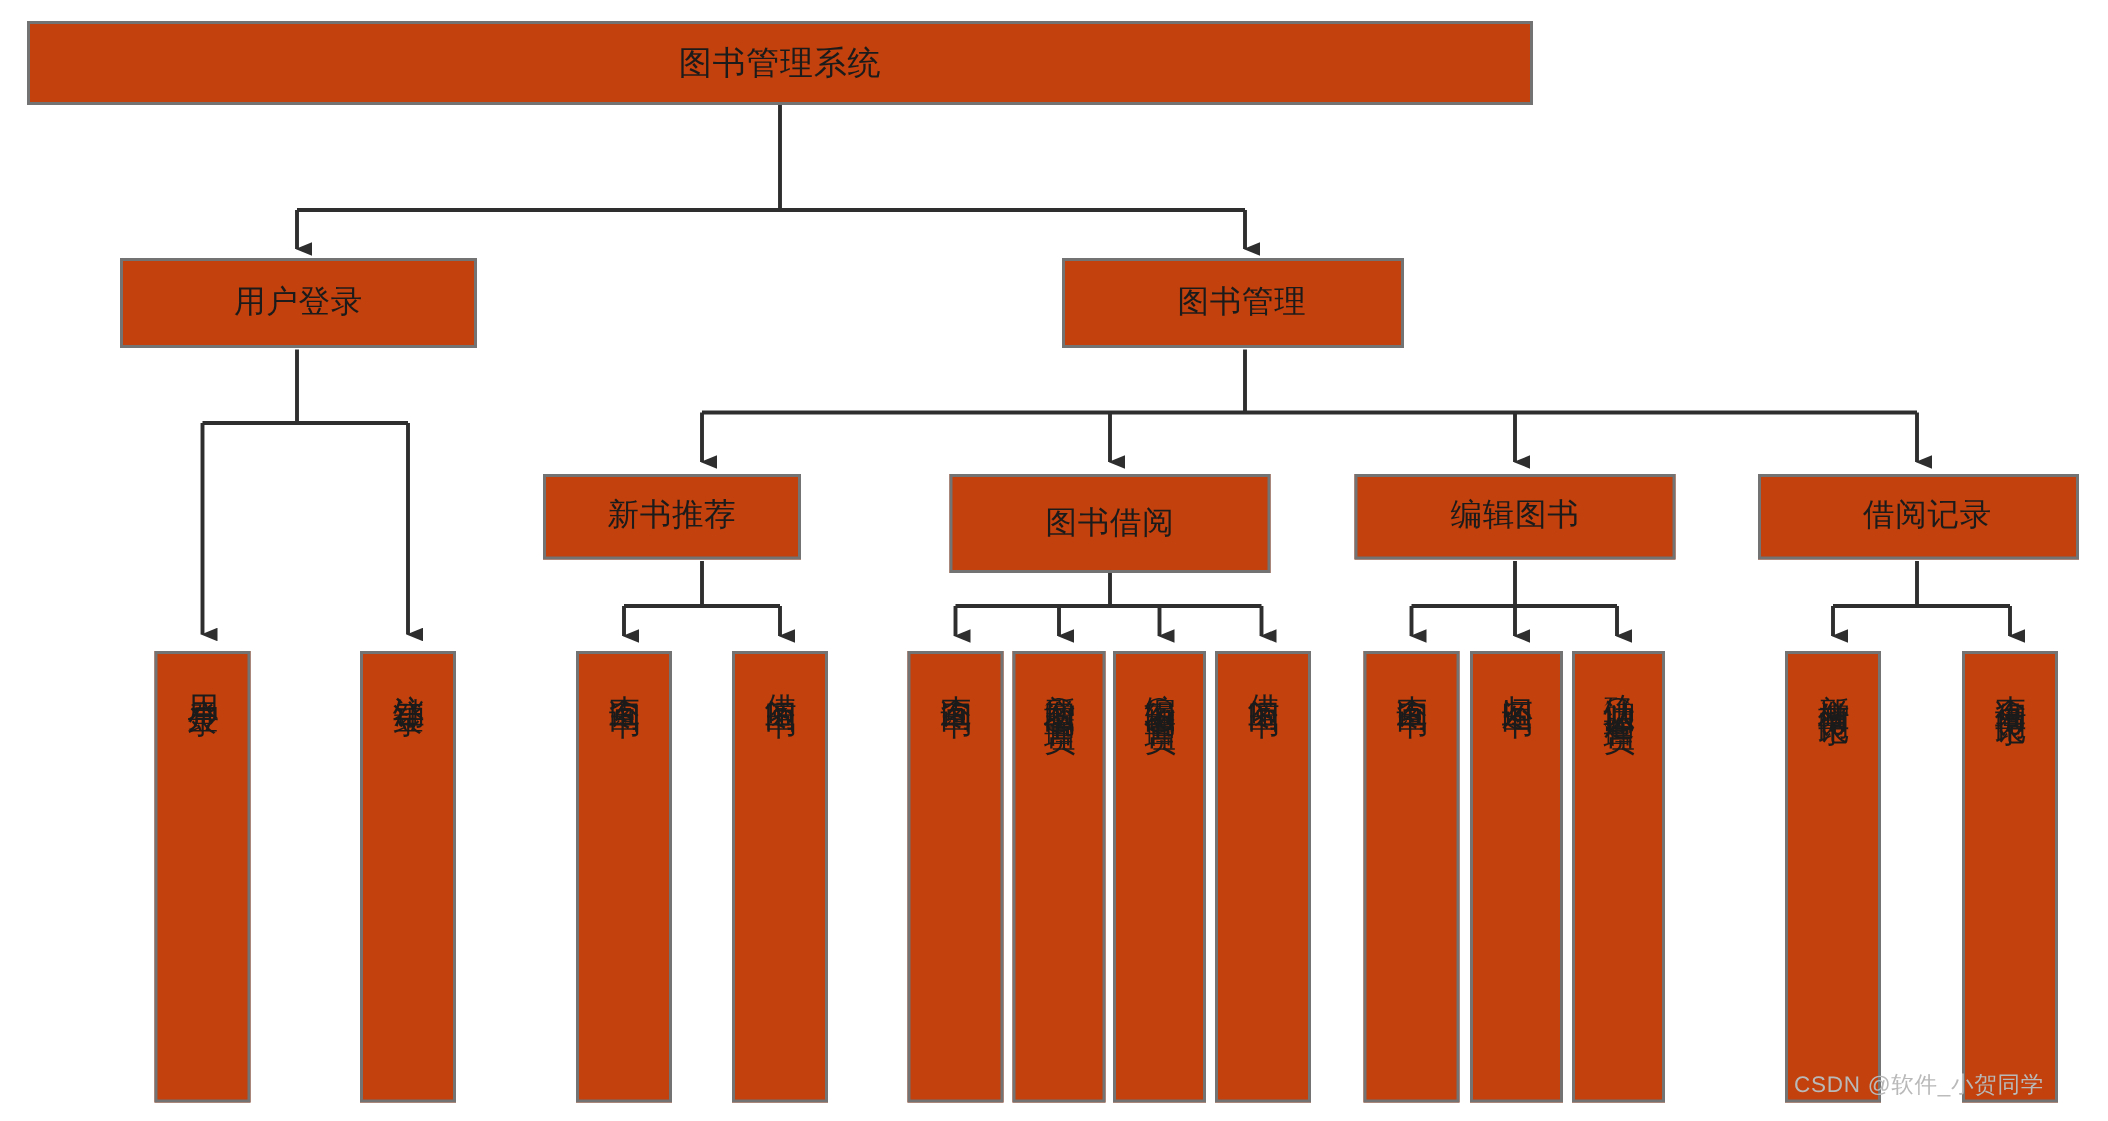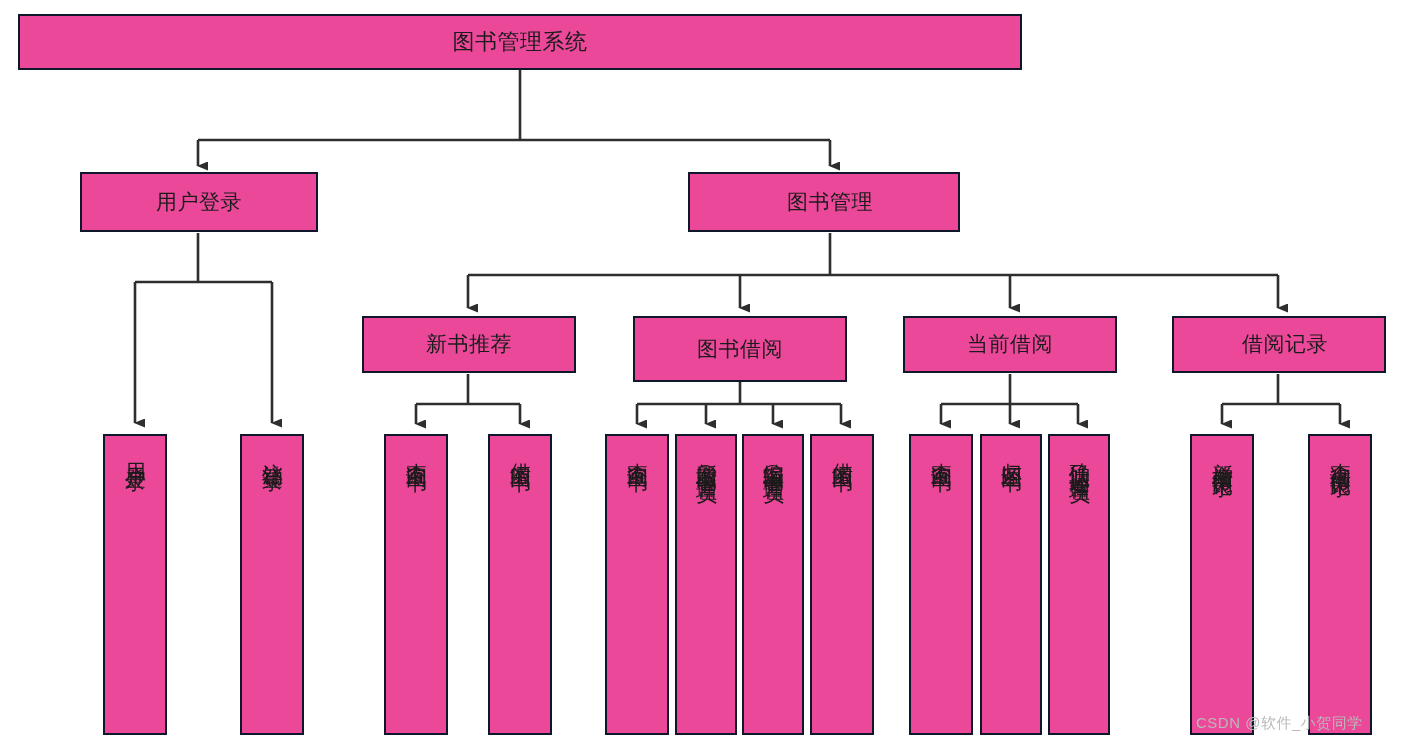--- a/index.html
+++ b/index.html
@@ -23,28 +23,27 @@
     position: absolute;
     left: 0;
     top: 0;
     width: 1405px;
     height: 747px;
     pointer-events: none;
   }
   .node {
     position: absolute;
     box-sizing: border-box;
-    border: 2px solid #0f172a;
-    background: #ec4899;
+    border: 2px solid #737373;
+    background: #c2410c;
     display: flex;
     align-items: center;
     justify-content: center;
     color: #1b1b1b;
     line-height: 1.18;
-    font-family: Liberation Serif, serif;
   }
   
   .node.horiz {
     font-size: 21px;
     letter-spacing: 0.5px;
     text-align: center;
   }
   .node.root {
     font-size: 22px;
   }
@@ -127,34 +126,34 @@
   </svg>
 
   <div class="node horiz root" style="left:18px; top:14px; width:1004px; height:56px;">
     <span>图书管理系统</span>
   </div>
 
   <div class="node horiz" style="left:80px; top:172px; width:238px; height:60px;">
     <span>用户登录</span>
   </div>
 
-  <div class="node horiz" style="left:688px; top:172px; width:272px; height:60px;padding-left:12px;">
+  <div class="node horiz" style="left:708px; top:172px; width:228px; height:60px;padding-left:12px;">
     <span>图书管理</span>
   </div>
 
-  <div class="node horiz" style="left:362px; top:316px; width:214px; height:57px;">
+  <div class="node horiz" style="left:362px; top:316px; width:172px; height:57px;">
     <span>新书推荐</span>
   </div>
 
   <div class="node horiz" style="left:633px; top:316px; width:214px; height:66px;">
     <span>图书借阅</span>
   </div>
 
   <div class="node horiz" style="left:903px; top:316px; width:214px; height:57px;">
-    <span>当前借阅</span>
+    <span>编辑图书</span>
   </div>
 
   <div class="node horiz" style="left:1172px; top:316px; width:214px; height:57px;padding-left:12px;">
     <span>借阅记录</span>
   </div>
 
   <div class="node vert" style="left:103px; top:434px; width:64px; height:301px;">
     <span class="vtext">用户登录</span>
   </div>
   <div class="node vert" style="left:240px; top:434px; width:64px; height:301px;">

